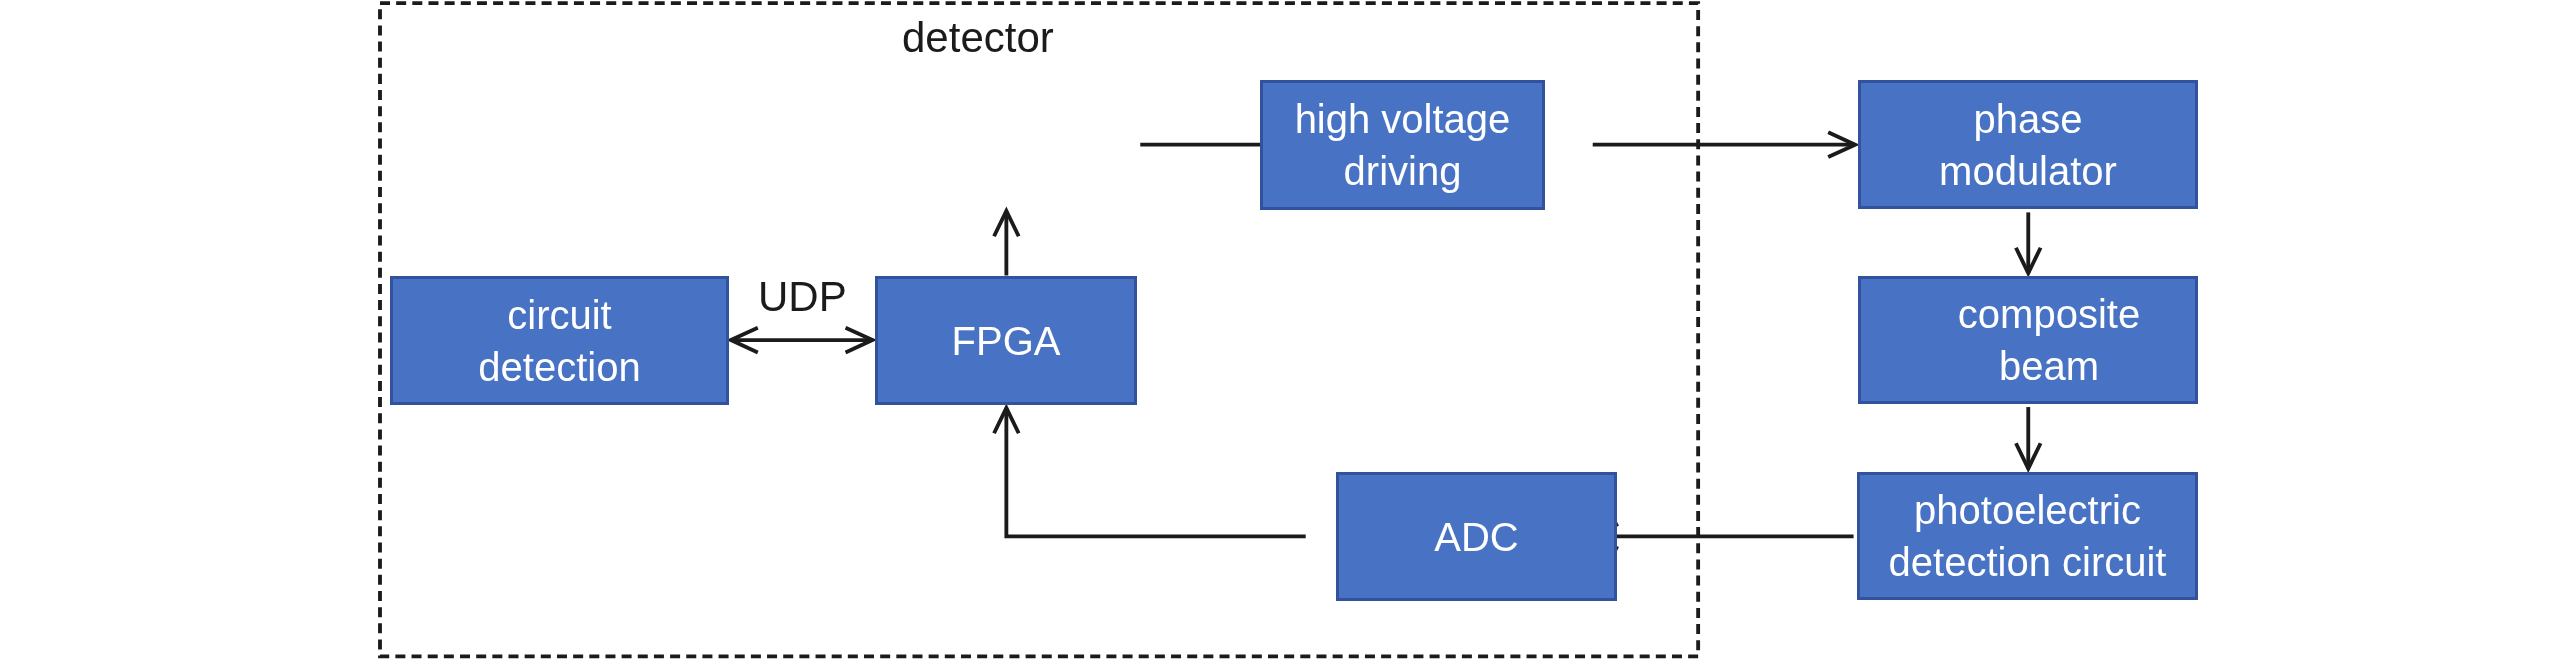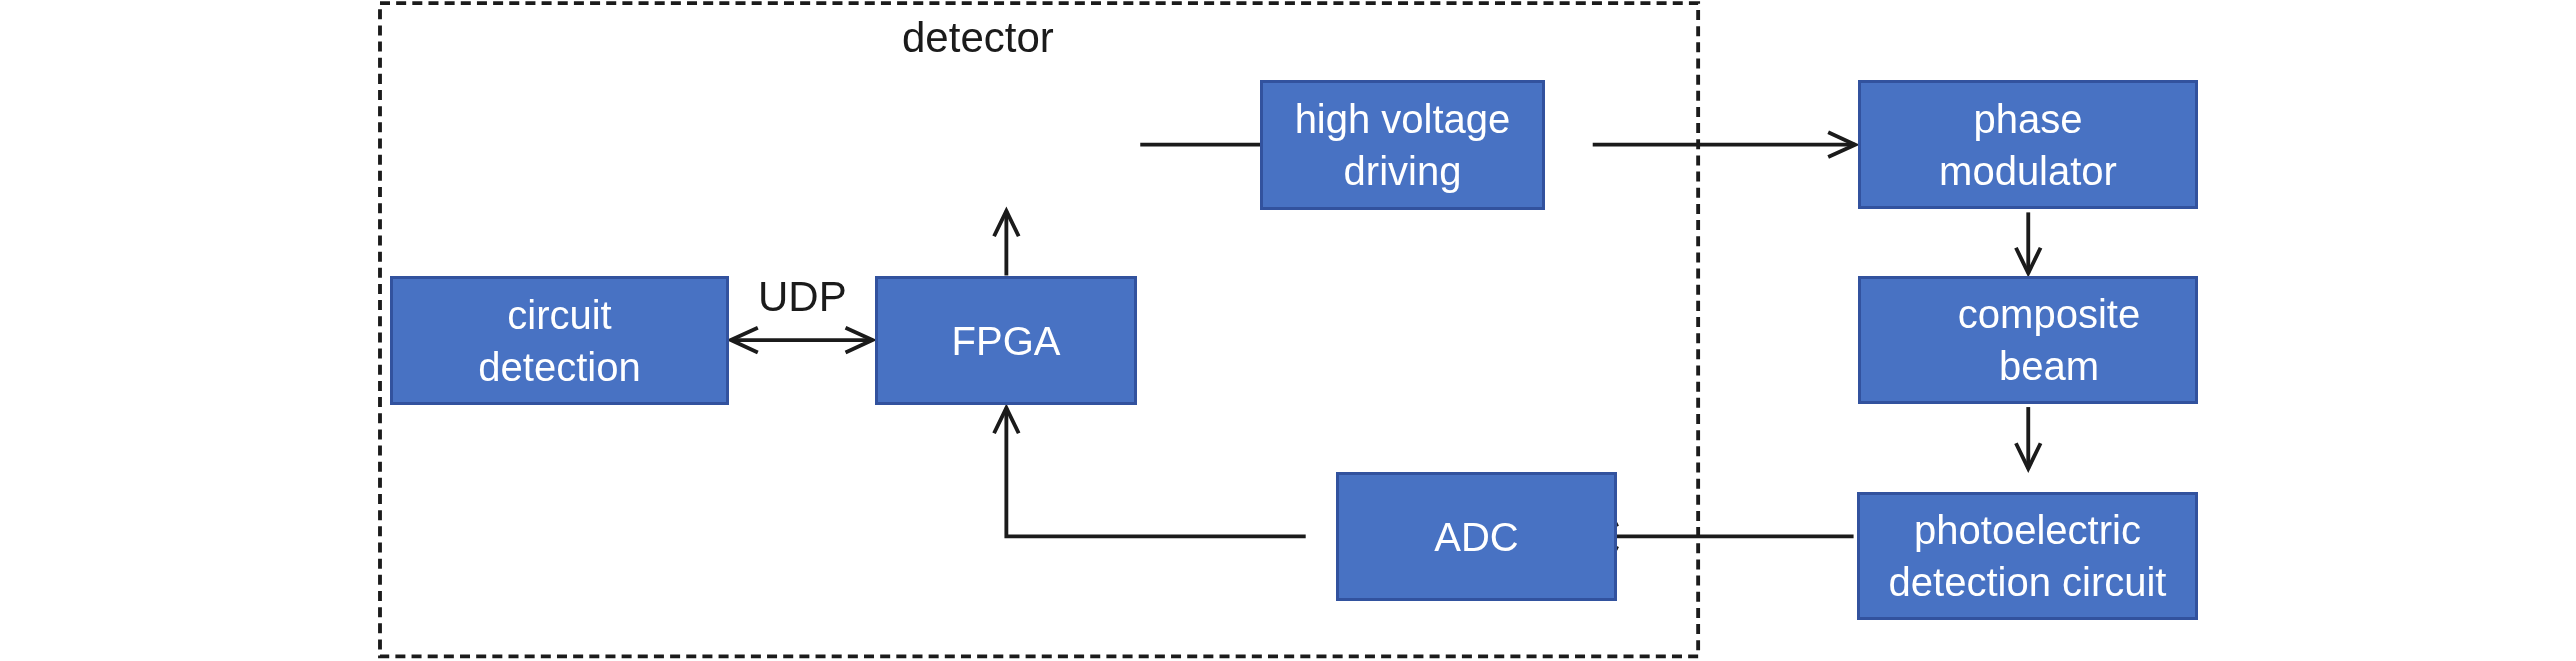--- a/index.html
+++ b/index.html
@@ -39,21 +39,21 @@
     font-size:42px;line-height:1;
     white-space:nowrap;
   }
   .n-anomaly{left:390px;top:276px;width:339px;height:129px;}
   .n-fpga{left:875px;top:276px;width:262px;height:129px;}
   .n-dac{left:875px;top:81px;width:262px;height:129px;}
   .n-hv{left:1260px;top:80px;width:285px;height:130px;}
   .n-adc{left:1307px;top:472px;width:281px;height:129px;margin-left:29px;}
   .n-phase{left:1858px;top:80px;width:340px;height:129px;}
   .n-composite{left:1858px;top:276px;width:340px;height:128px;padding-left:42px;}
-  .n-photo{left:1857px;top:492px;width:341px;height:128px;}
+  .n-photo{left:1857px;top:472px;width:341px;height:128px;}
   .l-detector{left:902px;top:17px;}
   .l-udp{left:758px;top:276px;}
 </style>
 </head>
 <body>
 
 <div class="canvas">
 
   <svg class="wires" viewBox="0 0 3346 859">
     <rect class="boundary" x="493" y="4" width="1713" height="849"></rect>

